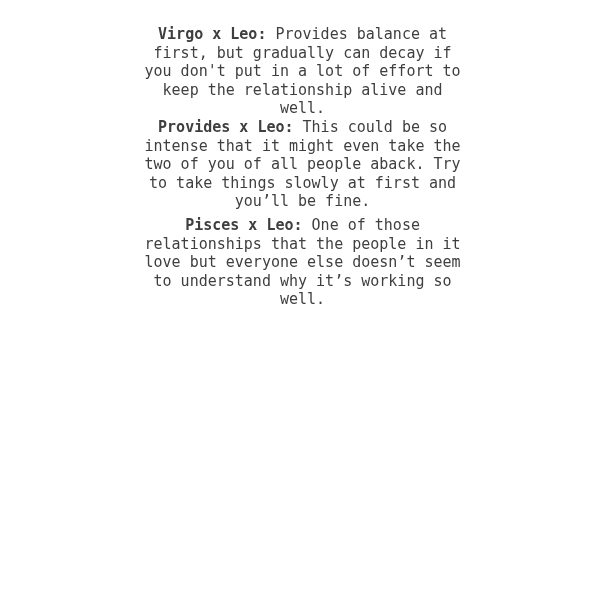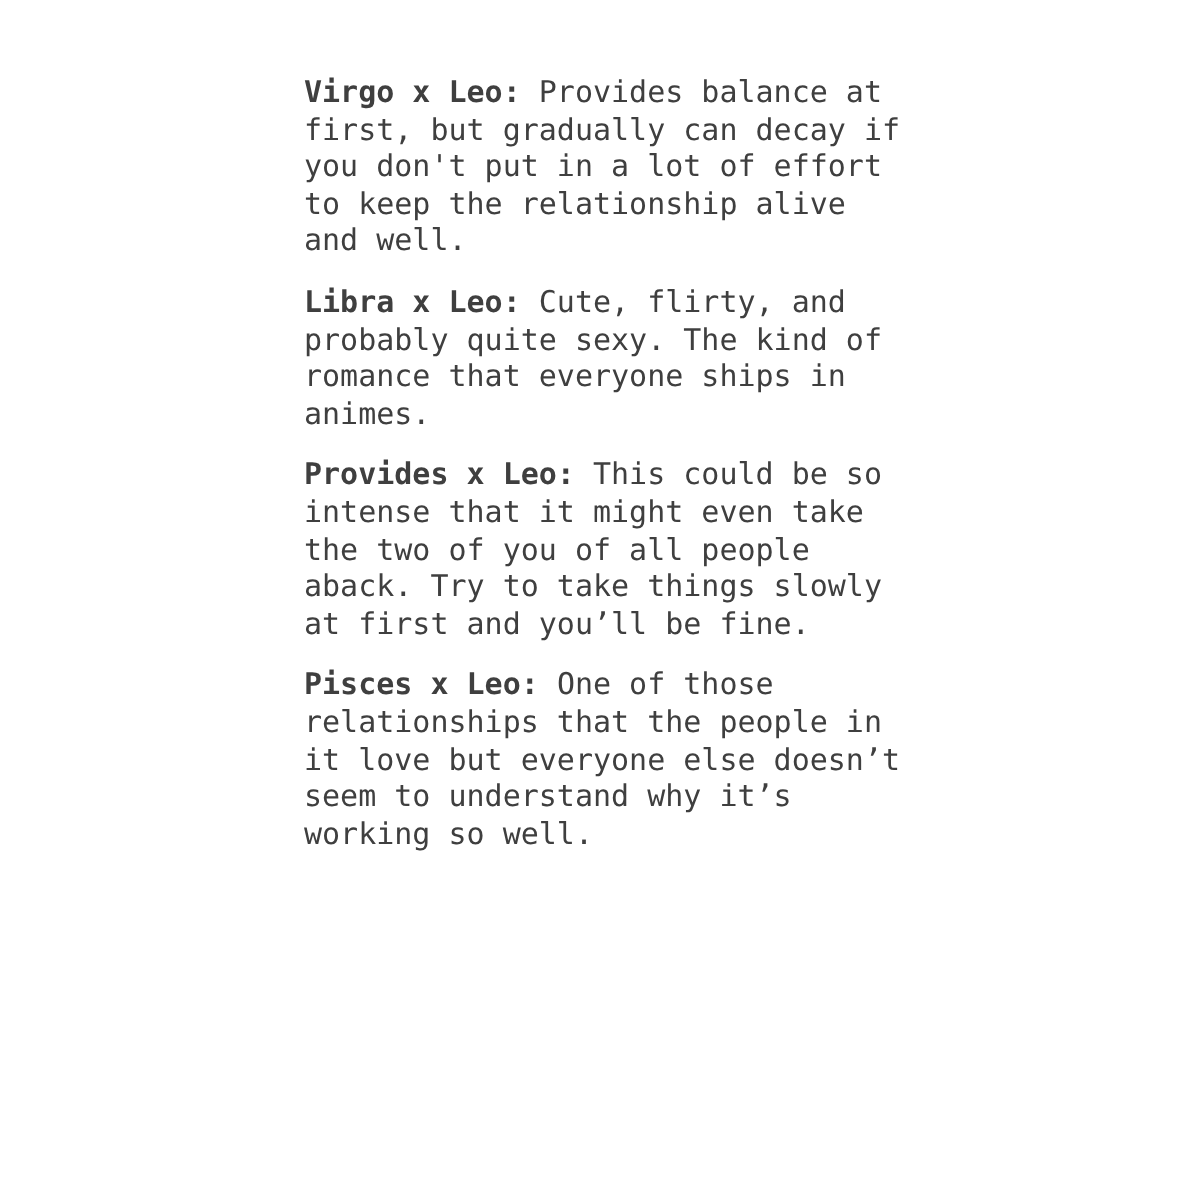--- a/index.html
+++ b/index.html
@@ -18,38 +18,38 @@
     left: 140px;
     top: 25px;
     width: 36ch;
     font-family: "DejaVu Sans Mono", "Liberation Mono", monospace;
     font-size: 15px;
     line-height: 18.6px;
     color: #3f3f3f;
     letter-spacing: 0;
   }
   p.entry {
-    margin: 12px;
+    margin: 0;
     padding: 0;
+    text-align: center;
   }
   p.entry.spaced {
     margin-top: 5px;
   }
   .heading {
     font-weight: bold;
   }
 </style>
 </head>
 <body>
 
 <div class="content">
 
   <p class="entry"><span class="heading">Virgo x Leo:</span> <span class="body">Provides balance at first, but gradually can decay if you don't put in a lot of effort to keep the relationship alive and well.</span></p>
 
-  <p class="entry"><span class="heading">Libra x Leo:</span> <span class="body">Cute, flirty, and probably quite sexy. The kind of romance that everyone ships in animes.</span></p>
 
   <p class="entry"><span class="heading">Provides x Leo:</span> <span class="body">This could be so intense that it might even take the two of you of all people aback. Try to take things slowly at first and you’ll be fine.</span></p>
 
 
 
   <p class="entry spaced"><span class="heading">Pisces x Leo:</span> <span class="body">One of those relationships that the people in it love but everyone else doesn’t seem to understand why it’s working so well.</span></p>
 
 </div>
 
 </body></html>

